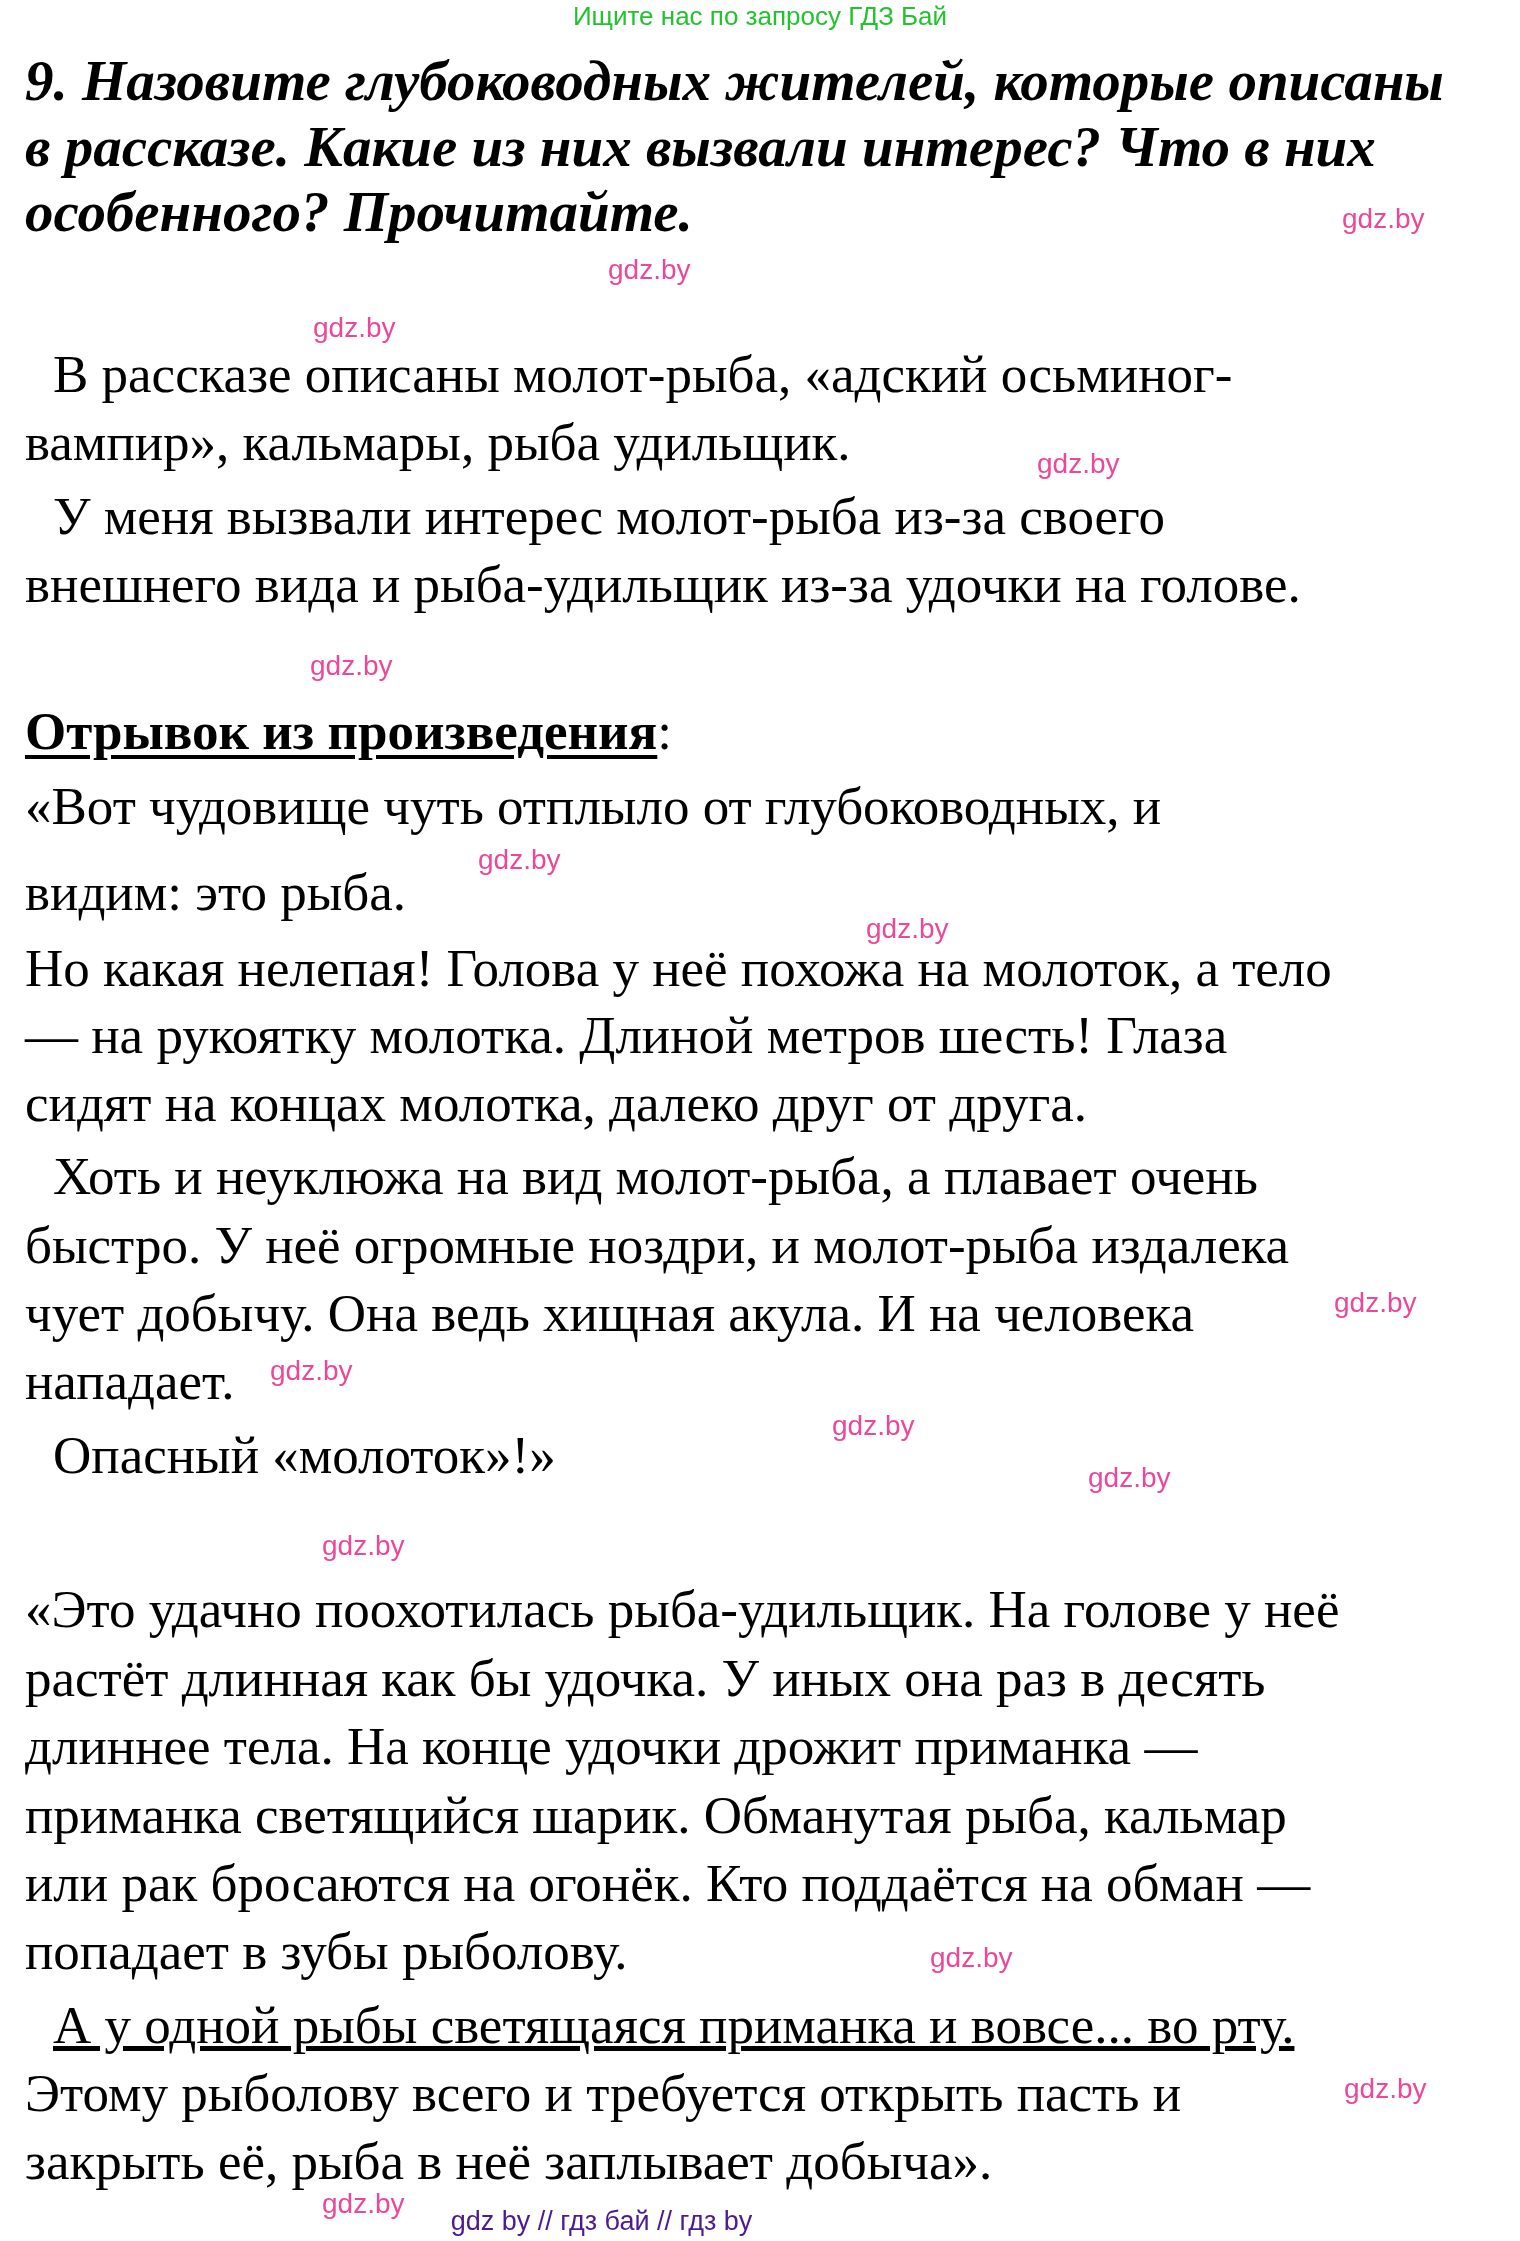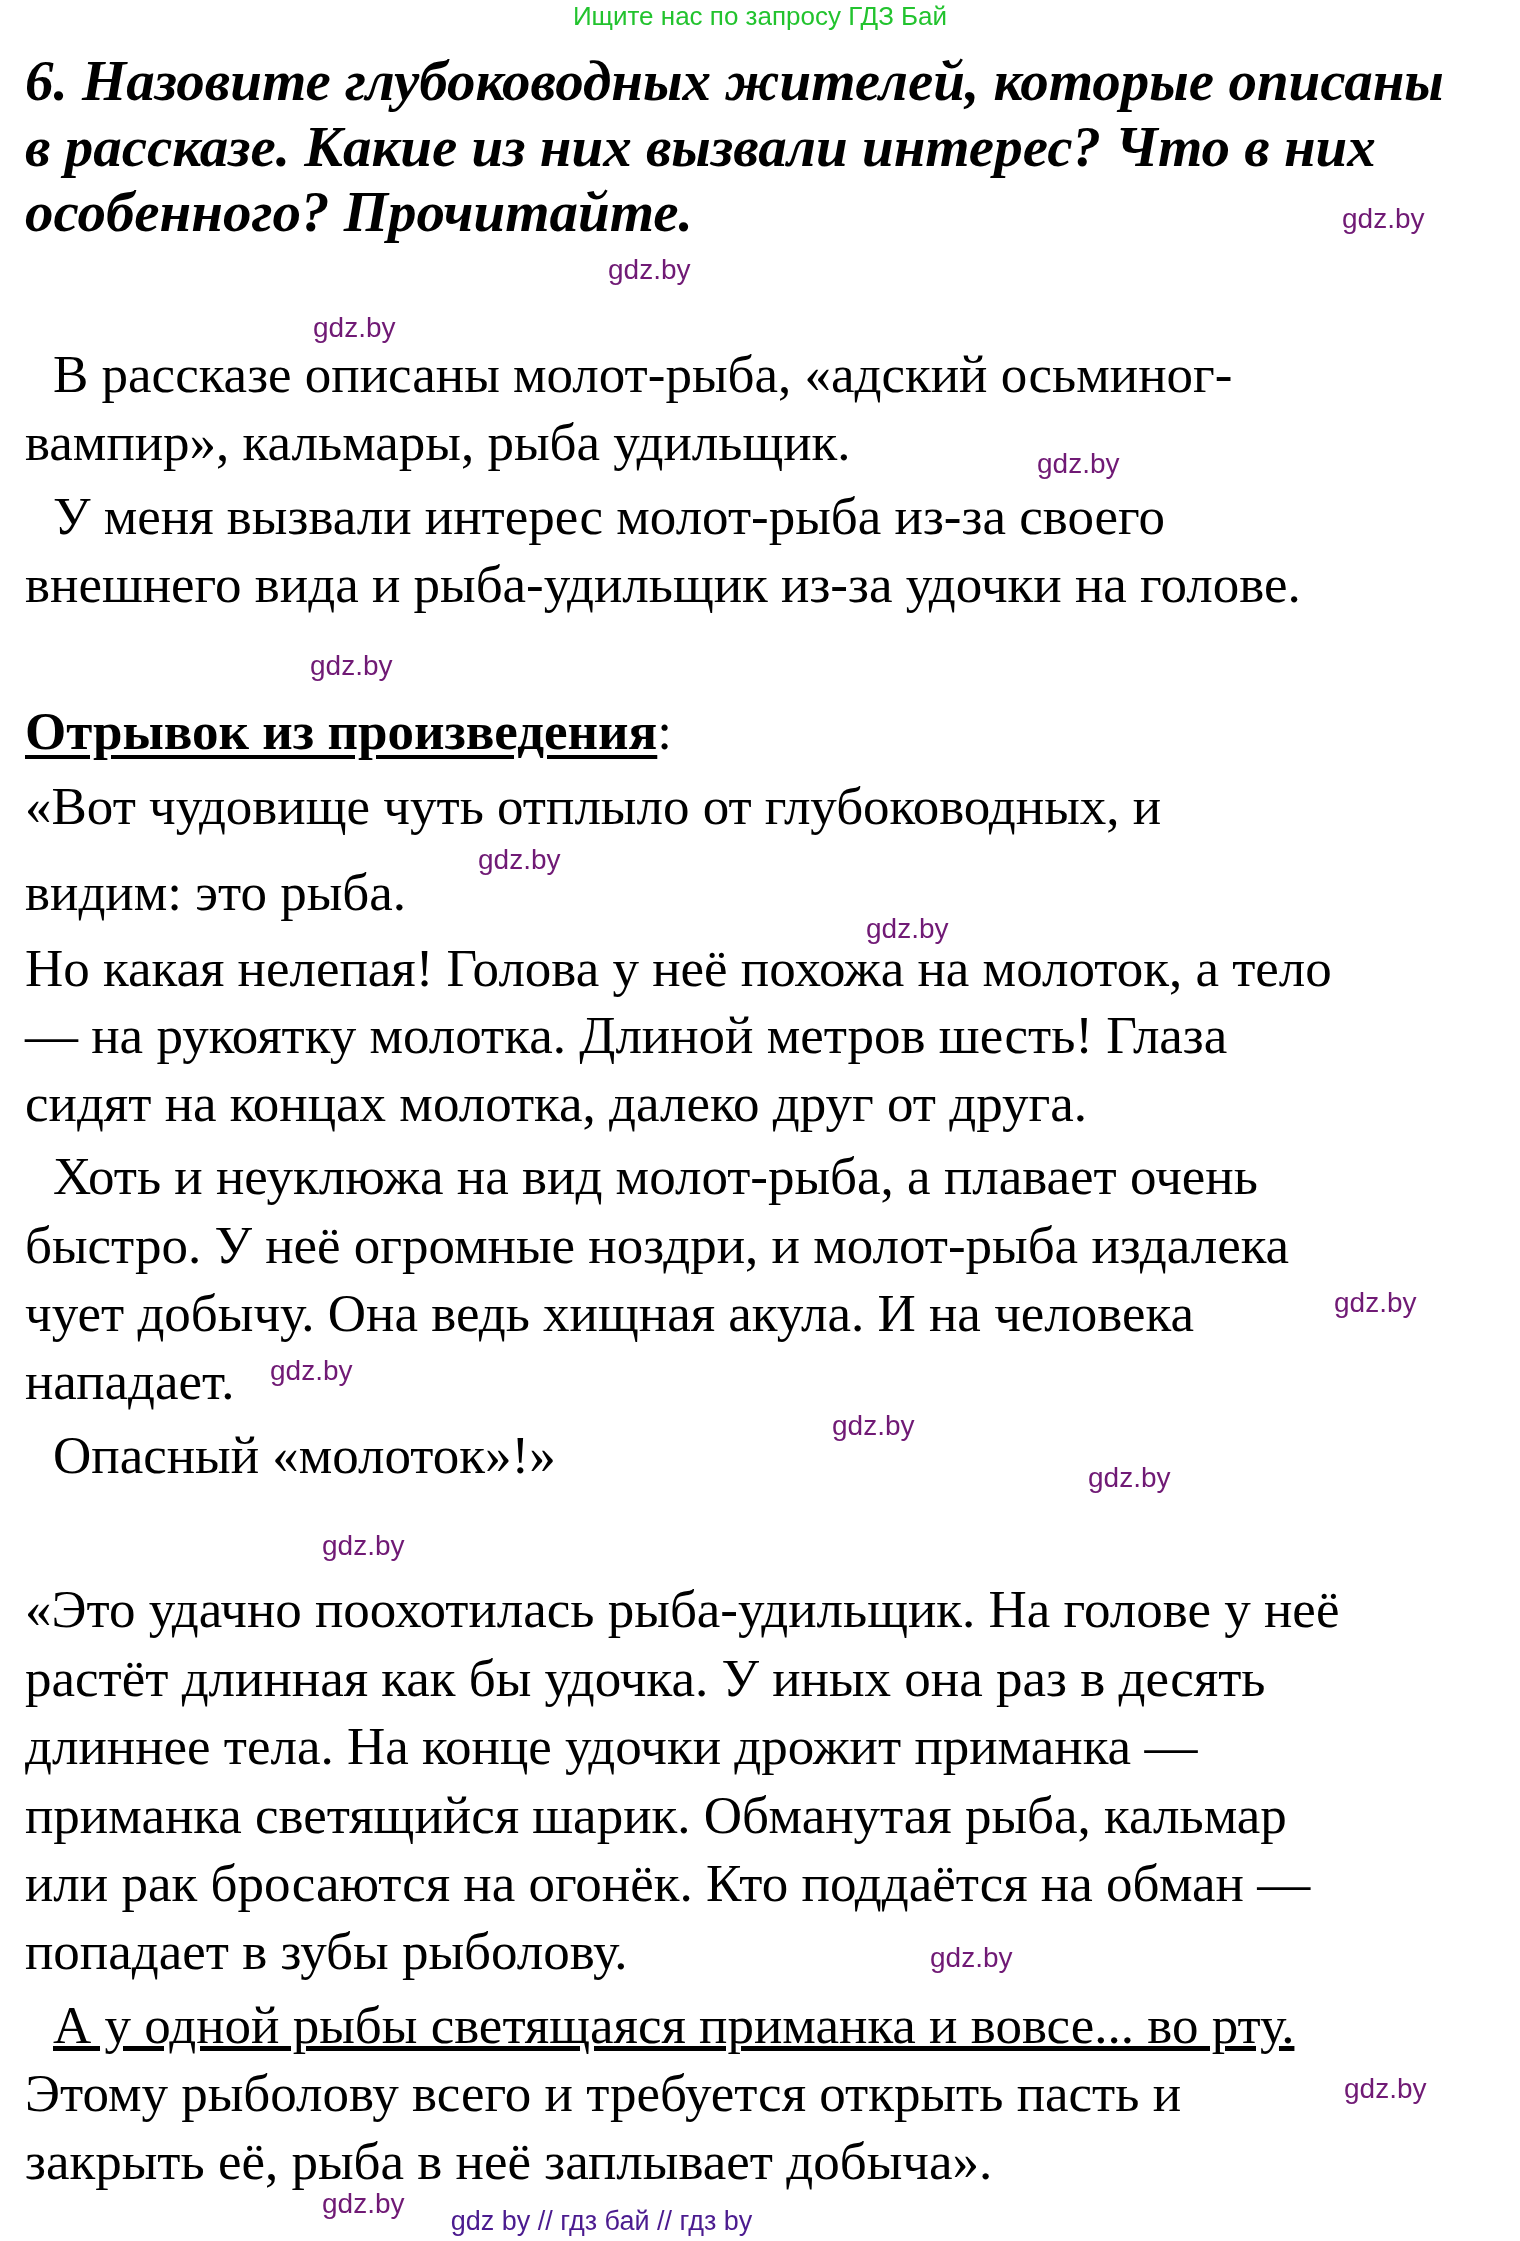--- a/index.html
+++ b/index.html
@@ -3,29 +3,29 @@
 <meta charset="utf-8">
 <style>
   html, body { margin: 0; padding: 0; background: #ffffff; }
   body { width: 1520px; height: 2241px; position: relative; overflow: hidden; }
   .abs { position: absolute; white-space: nowrap; line-height: 1; }
   .topbar { left: 0; width: 1520px; top: 3px; text-align: center; font-family: "Liberation Sans", sans-serif; font-size: 26px; color: #22c32e; }
   .q { font-family: "Liberation Serif", serif; font-weight: bold; font-style: italic; font-size: 57px; color: #000; }
   .t { font-family: "Liberation Serif", serif; font-size: 53px; color: #000; }
   .sec { font-family: "Liberation Serif", serif; font-weight: bold; font-size: 53px; color: #000; }
   .sec u { text-decoration: underline; text-decoration-thickness: 4px; text-underline-offset: 6px; }
-  .wm { font-family: "Liberation Sans", sans-serif; font-size: 28px; color: #701a75; }
+  .wm { font-family: "Liberation Sans", sans-serif; font-size: 28px; color: #ec4899; }
   .footer { left: 0; width: 1203px; text-align: center; font-family: "Liberation Sans", sans-serif; font-size: 27px; color: #4b1b8f; }
 </style>
 </head>
 <body>
 
 <div class="abs topbar">Ищите нас по запросу ГДЗ Бай</div>
 
-<div class="abs q" style="left:25px; top:52px;">6. Назовите глубоководных жителей, которые описаны</div>
+<div class="abs q" style="left:25px; top:52px;">9. Назовите глубоководных жителей, которые описаны</div>
 <div class="abs q" style="left:25px; top:118px;">в рассказе. Какие из них вызвали интерес? Что в них</div>
 <div class="abs q" style="left:25px; top:183px;">особенного? Прочитайте.</div>
 
 <div class="abs wm" style="left:1342px; top:205px;">gdz.by</div>
 <div class="abs wm" style="left:608px; top:256px;">gdz.by</div>
 <div class="abs wm" style="left:313px; top:314px;">gdz.by</div>
 
 <div class="abs t" style="left:53px; top:348px;">В рассказе описаны молот-рыба, «адский осьминог-</div>
 <div class="abs t" style="left:25px; top:416px;">вампир», кальмары, рыба удильщик.</div>
 <div class="abs wm" style="left:1037px; top:450px;">gdz.by</div>

